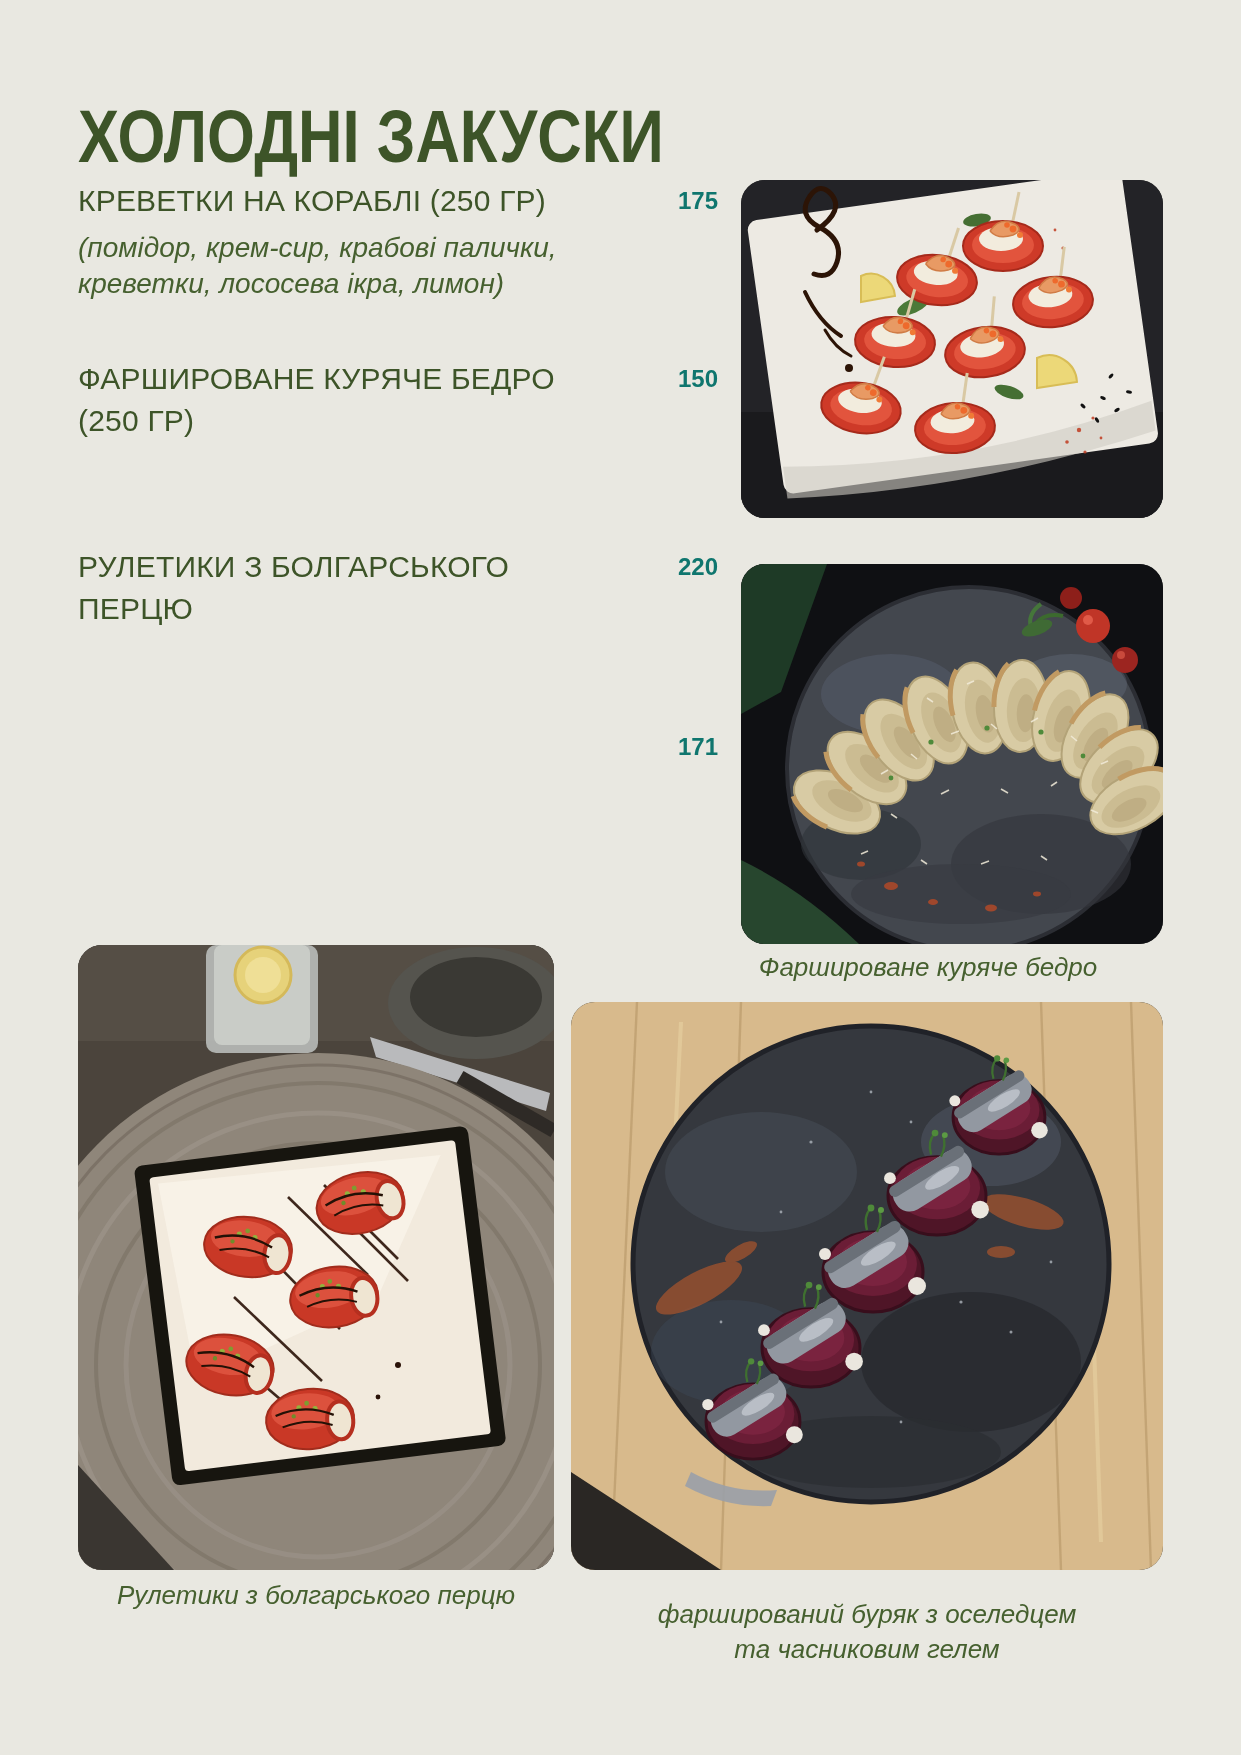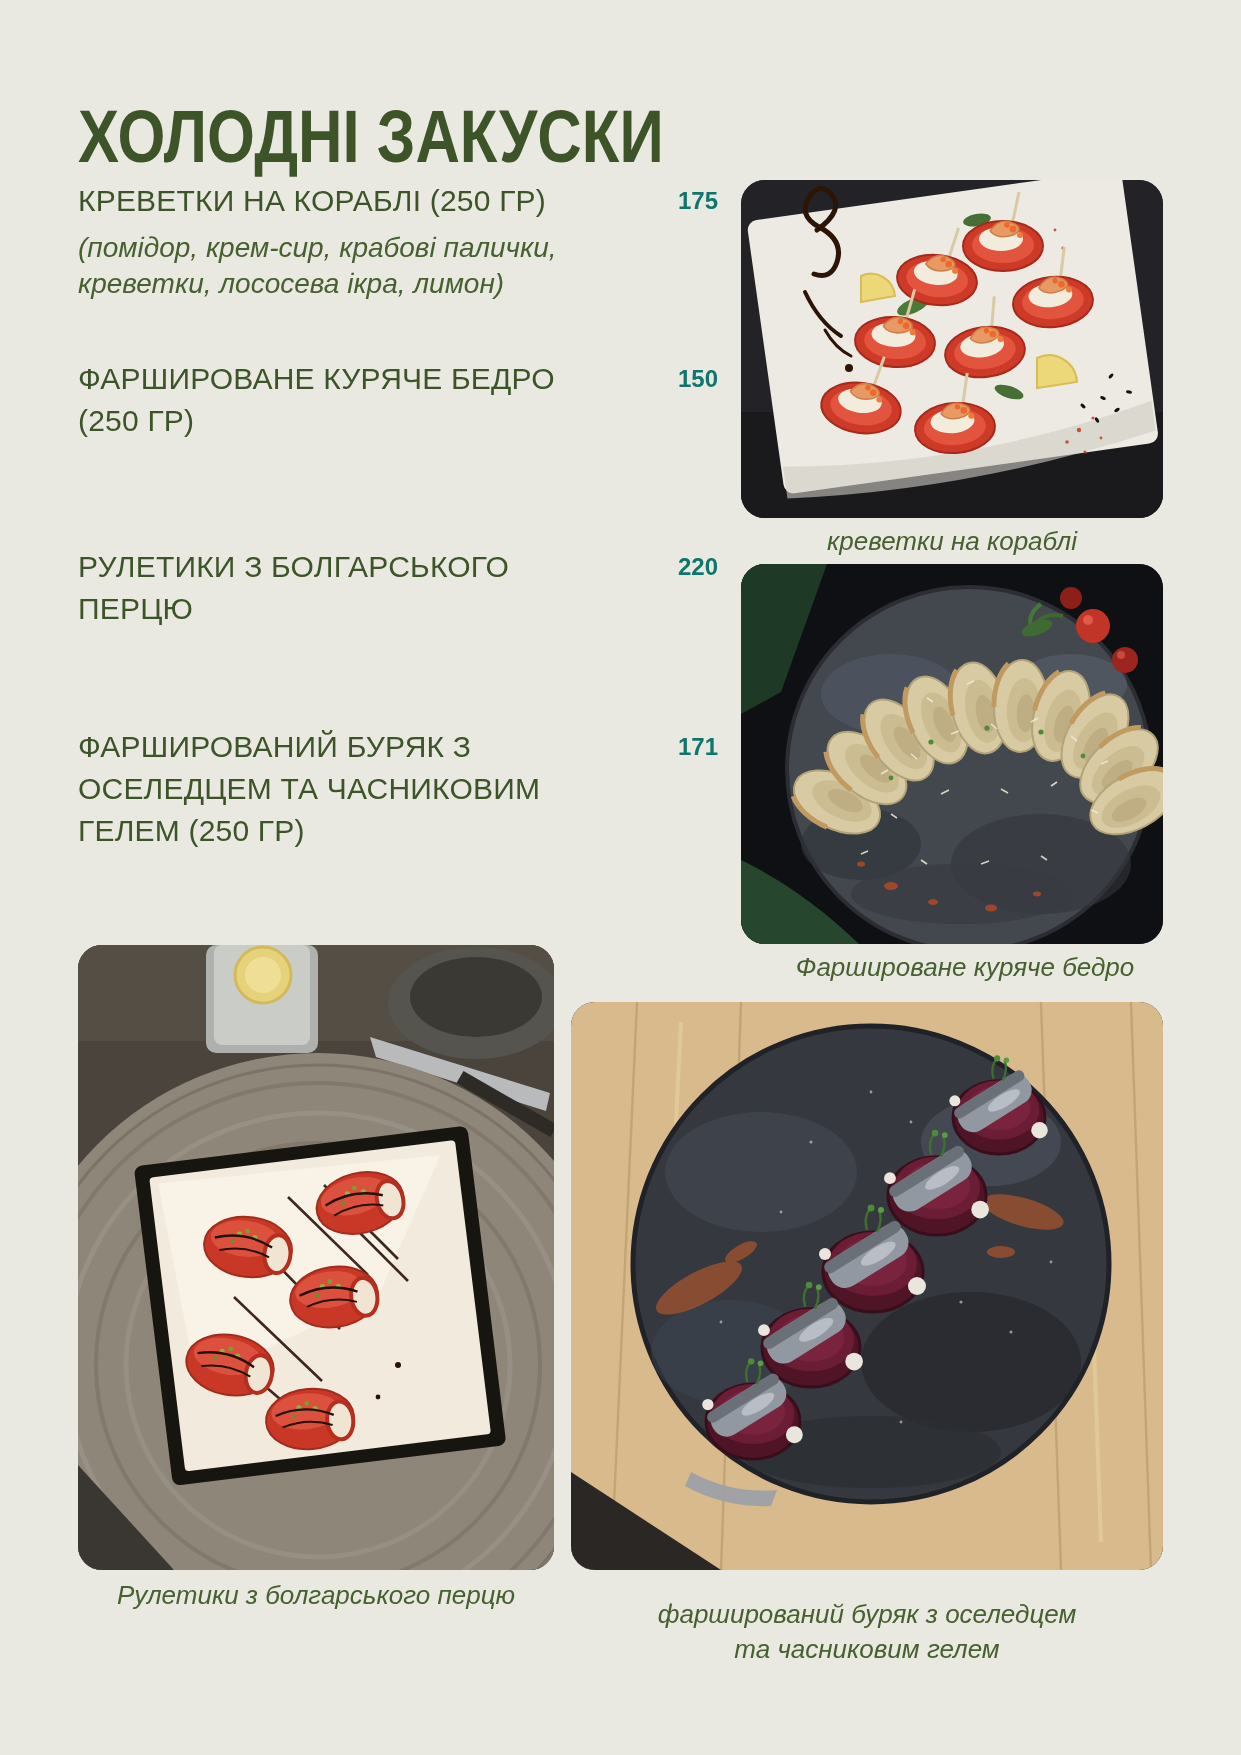--- a/index.html
+++ b/index.html
@@ -42,21 +42,21 @@
   .photo svg{display:block;width:100%;height:100%;}
   .photo-1{left:741px;top:180px;width:422px;height:338px;}
   .photo-2{left:741px;top:564px;width:422px;height:380px;}
   .photo-3{left:78px;top:945px;width:476px;height:625px;}
   .photo-4{left:571px;top:1002px;width:592px;height:568px;}
   .caption{
     position:absolute;text-align:center;
     font-size:26px;font-style:italic;line-height:35px;color:#46602f;
   }
   .caption-1{left:741px;top:524px;width:422px;}
-  .caption-2{left:724px;top:950px;width:482px;}
+  .caption-2{left:687px;top:950px;width:482px;}
   .caption-3{left:78px;top:1578px;width:476px;}
   .caption-4{left:571px;top:1582px;width:592px;}
   .caption-4 .cap-inner{max-width:452px;margin:15px auto;}
 </style>
 </head>
 <body>
 
 <div class="page">
 
   <h1 class="page-title">ХОЛОДНІ ЗАКУСКИ</h1>
@@ -73,21 +73,20 @@
       <div class="item-name">ФАРШИРОВАНЕ КУРЯЧЕ БЕДРО (250 ГР)</div>
       <div class="item-price">150</div>
     </div>
 
     <div class="menu-item item-3">
       <div class="item-name">РУЛЕТИКИ З БОЛГАРСЬКОГО ПЕРЦЮ</div>
       <div class="item-price">220</div>
     </div>
 
     <div class="menu-item item-4">
-      <div class="item-name">ФАРШИРОВАНИЙ БУРЯК З ОСЕЛЕДЦЕМ ТА ЧАСНИКОВИМ ГЕЛЕМ (250 ГР)</div>
       <div class="item-price">171</div>
     </div>
 
   </div>
 
   <div class="photo photo-1">
     <svg viewBox="0 0 422 338" preserveAspectRatio="none">
       <defs>
         <g id="tom">
           <line x1="8" y1="-16" x2="16" y2="-54" stroke="#d9c9a4" stroke-width="3"></line>
@@ -144,21 +143,20 @@
       <g fill="#111111">
         <ellipse cx="362" cy="218" rx="3" ry="1.6" transform="rotate(24 362 218)"></ellipse>
         <ellipse cx="376" cy="230" rx="3" ry="1.6" transform="rotate(-30 376 230)"></ellipse>
         <ellipse cx="356" cy="240" rx="3" ry="1.6" transform="rotate(60 356 240)"></ellipse>
         <ellipse cx="388" cy="212" rx="3" ry="1.6" transform="rotate(10 388 212)"></ellipse>
         <ellipse cx="370" cy="196" rx="3" ry="1.6" transform="rotate(-50 370 196)"></ellipse>
         <ellipse cx="342" cy="226" rx="3" ry="1.6" transform="rotate(40 342 226)"></ellipse>
       </g>
     </svg>
   </div>
-  <div class="caption caption-1">креветки на кораблі</div>
 
   <div class="photo photo-2">
     <svg viewBox="0 0 422 380" preserveAspectRatio="none">
       <defs>
         <g id="slice">
           <ellipse cx="0" cy="0" rx="27" ry="46" fill="#d8cba4" stroke="#b3a378" stroke-width="2"></ellipse>
           <path d="M-27,2 a27,46 0 0 1 13,-44" stroke="#c19a62" stroke-width="5" fill="none"></path>
           <ellipse cx="3" cy="4" rx="17" ry="32" fill="#cbbc92"></ellipse>
           <ellipse cx="5" cy="7" rx="9" ry="19" fill="#bfae84"></ellipse>
         </g>

